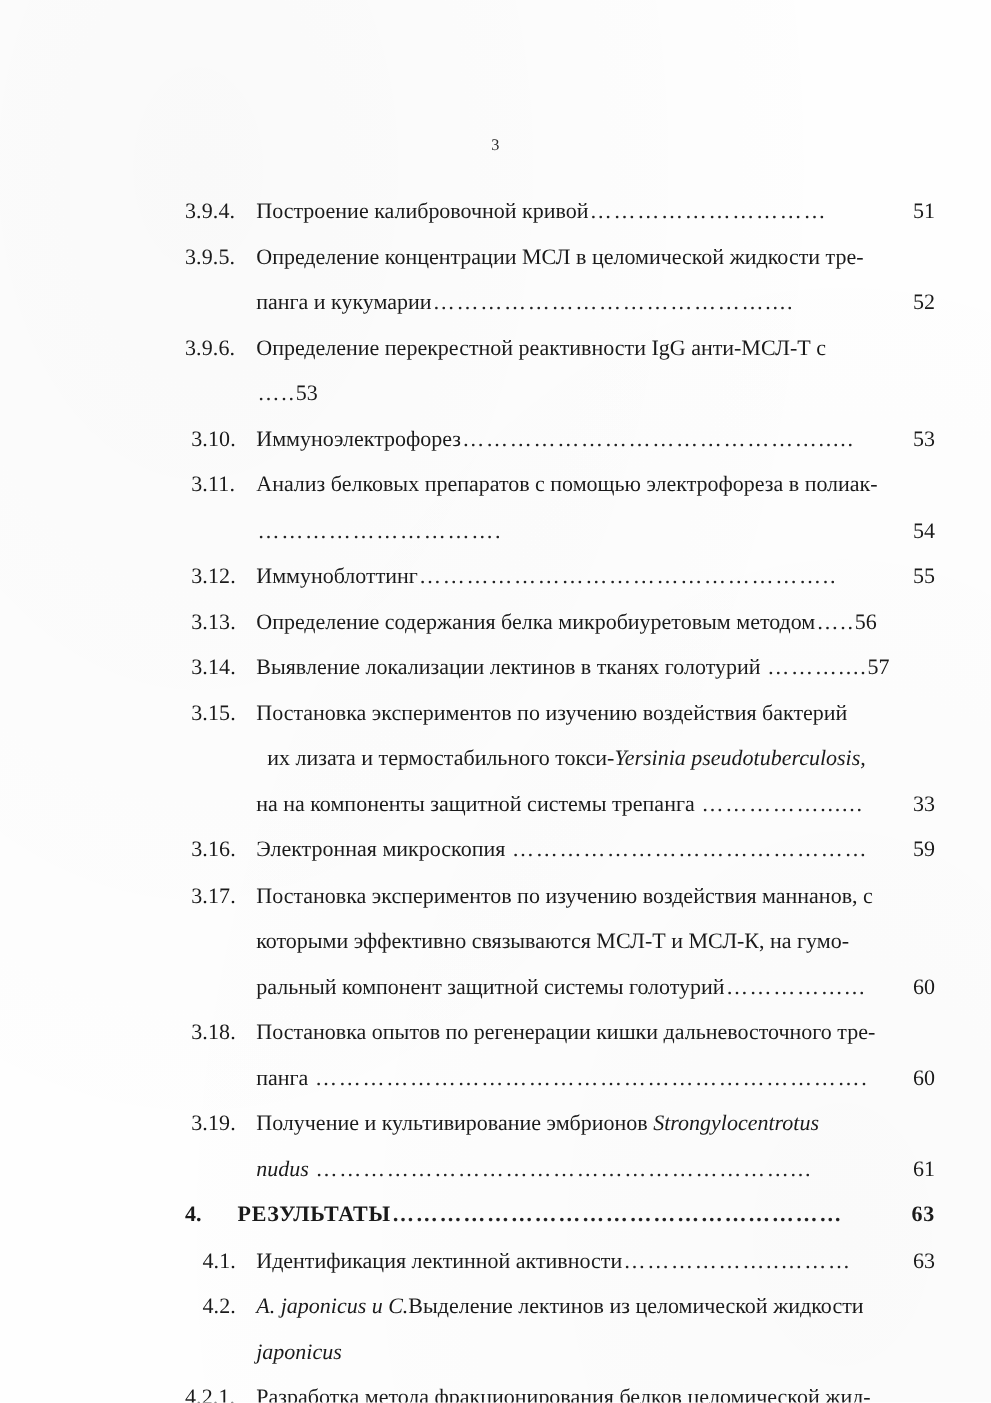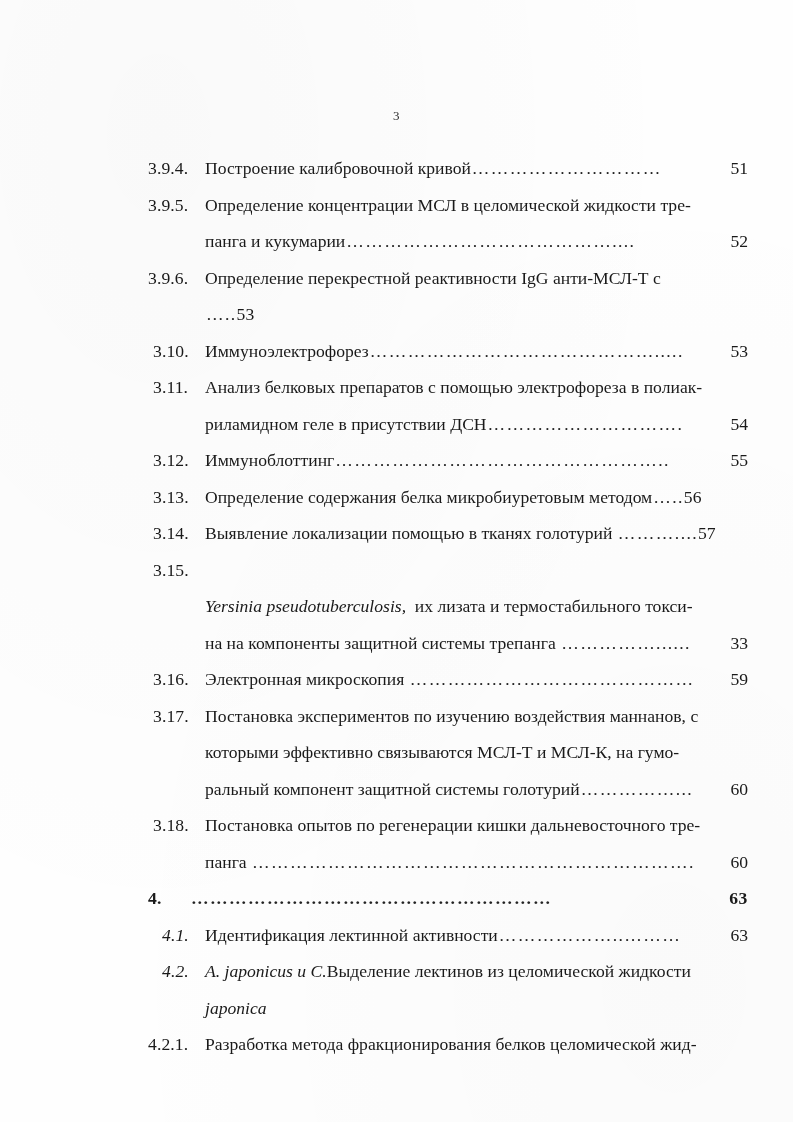--- a/index.html
+++ b/index.html
@@ -61,21 +61,21 @@
   }
   .num {
     flex: 0 0 auto;
     text-align: left;
     letter-spacing: 0.1px;
   }
   
   .num.w-deep  { width: 57px; }   
   .num.w-mid   { width: 57px; padding-left: 5px; box-sizing: border-box; }  
   .num.w-top   { width: 42px; }   
-  .num.w-sub   { width: 57px; padding-left: 14px; box-sizing: border-box; font-style: italic; } 
+  .num.w-sub   { width: 57px; padding-left: 14px; box-sizing: border-box; } 
   .title {
     flex: 0 1 auto;
     white-space: pre-wrap;
   }
   .leader {
     flex: 1 1 auto;
     overflow: hidden;
     white-space: nowrap;
     letter-spacing: 1.4px;
     color: #222;
@@ -122,55 +122,59 @@
       </div>
       <div class="toc-entry">
         <div class="line"><span class="num w-deep">3.9.6.</span><span class="title">Определение перекрестной реактивности IgG анти-МСЛ-Т с</span><span class="leader"></span></div>
         <div class="line cont"><span class="leader short">…..</span><span class="pageno">53</span></div>
       </div>
       <div class="toc-entry">
         <div class="line"><span class="num w-mid">3.10.</span><span class="title">Иммуноэлектрофорез</span><span class="leader">……………………………………….....</span><span class="pageno">53</span></div>
       </div>
       <div class="toc-entry">
         <div class="line"><span class="num w-mid">3.11.</span><span class="title">Анализ белковых препаратов с помощью электрофореза в полиак-</span><span class="leader"></span></div>
-        <div class="line cont"><span class="title">риламидном геле в присутствии ДСН</span><span class="leader">………………………….</span><span class="pageno">54</span></div>
+        <div class="line cont"><span class="leader">………………………….</span><span class="pageno">54</span></div>
       </div>
       <div class="toc-entry">
         <div class="line"><span class="num w-mid">3.12.</span><span class="title">Иммуноблоттинг</span><span class="leader">……………………………………………..</span><span class="pageno">55</span></div>
       </div>
       <div class="toc-entry">
         <div class="line"><span class="num w-mid">3.13.</span><span class="title">Определение содержания белка микробиуретовым методом</span><span class="leader short">…..</span><span class="pageno">56</span></div>
       </div>
       <div class="toc-entry">
-        <div class="line"><span class="num w-mid">3.14.</span><span class="title">Выявление локализации помощью в тканях голотурий </span><span class="leader short">………....</span><span class="pageno">57</span></div>
+        <div class="line"><span class="num w-mid">3.14.</span><span class="title">Выявление локализации лектинов в тканях голотурий </span><span class="leader short">………....</span><span class="pageno">57</span></div>
       </div>
       <div class="toc-entry">
-        <div class="line"><span class="num w-mid">3.15.</span><span class="leader"></span></div>
-        <div class="line cont"><span class="title ital">Yersinia pseudotuberculosis,</span><span class="title">  их лизата и термостабильного токси-</span><span class="leader"></span></div>
+        <div class="line"><span class="num w-mid">3.15.</span><span class="title">Постановка экспериментов по изучению воздействия бактерий</span><span class="leader"></span></div>
+        <div class="line cont"><span class="title">  их лизата и термостабильного токси-</span><span class="title ital">Yersinia pseudotuberculosis,</span><span class="leader"></span></div>
         <div class="line cont"><span class="title">на на компоненты защитной системы трепанга </span><span class="leader">……………......</span><span class="pageno">33</span></div>
       </div>
       <div class="toc-entry">
         <div class="line"><span class="num w-mid">3.16.</span><span class="title">Электронная микроскопия </span><span class="leader">………………………………………</span><span class="pageno">59</span></div>
       </div>
       <div class="toc-entry">
         <div class="line"><span class="num w-mid">3.17.</span><span class="title">Постановка экспериментов по изучению воздействия маннанов, с</span><span class="leader"></span></div>
         <div class="line cont"><span class="title">которыми эффективно связываются МСЛ-Т и МСЛ-К, на гумо-</span><span class="leader"></span></div>
         <div class="line cont"><span class="title">ральный компонент защитной системы голотурий</span><span class="leader">……………...</span><span class="pageno">60</span></div>
       </div>
       <div class="toc-entry">
         <div class="line"><span class="num w-mid">3.18.</span><span class="title">Постановка опытов по регенерации кишки дальневосточного тре-</span><span class="leader"></span></div>
         <div class="line cont"><span class="title">панга </span><span class="leader">…………………………………………………………….</span><span class="pageno">60</span></div>
       </div>
+      <div class="toc-entry">
+        <div class="line"><span class="num w-mid">3.19.</span><span class="title">Получение и культивирование эмбрионов </span><span class="title ital">Strongylocentrotus</span><span class="leader"></span></div>
+        <div class="line cont"><span class="title ital">nudus </span><span class="leader">……………………………………………………...</span><span class="pageno">61</span></div>
+      </div>
       <div class="toc-entry bold">
-        <div class="line bold"><span class="num w-top">4.</span><span class="leader">…………………………………………………</span><span class="pageno">63</span></div>
+        <div class="line bold"><span class="num w-top">4.</span><span class="title">РЕЗУЛЬТАТЫ</span><span class="leader">…………………………………………………</span><span class="pageno">63</span></div>
       </div>
       <div class="toc-entry">
         <div class="line"><span class="num w-sub">4.1.</span><span class="title">Идентификация лектинной активности</span><span class="leader">………………..………</span><span class="pageno">63</span></div>
       </div>
       <div class="toc-entry">
         <div class="line"><span class="num w-sub">4.2.</span><span class="title ital">A. japonicus и C.</span><span class="title">Выделение лектинов из целомической жидкости  </span><span class="leader"></span></div>
-        <div class="line cont"><span class="title ital">japonica</span><span class="leader"></span></div>
+        <div class="line cont"><span class="title ital">japonicus</span><span class="leader"></span></div>
       </div>
       <div class="toc-entry">
         <div class="line"><span class="num w-deep">4.2.1.</span><span class="title">Разработка метода фракционирования белков целомической жид-</span><span class="leader"></span></div>
       </div>
     </div>
 </div>
 
 </body></html>

